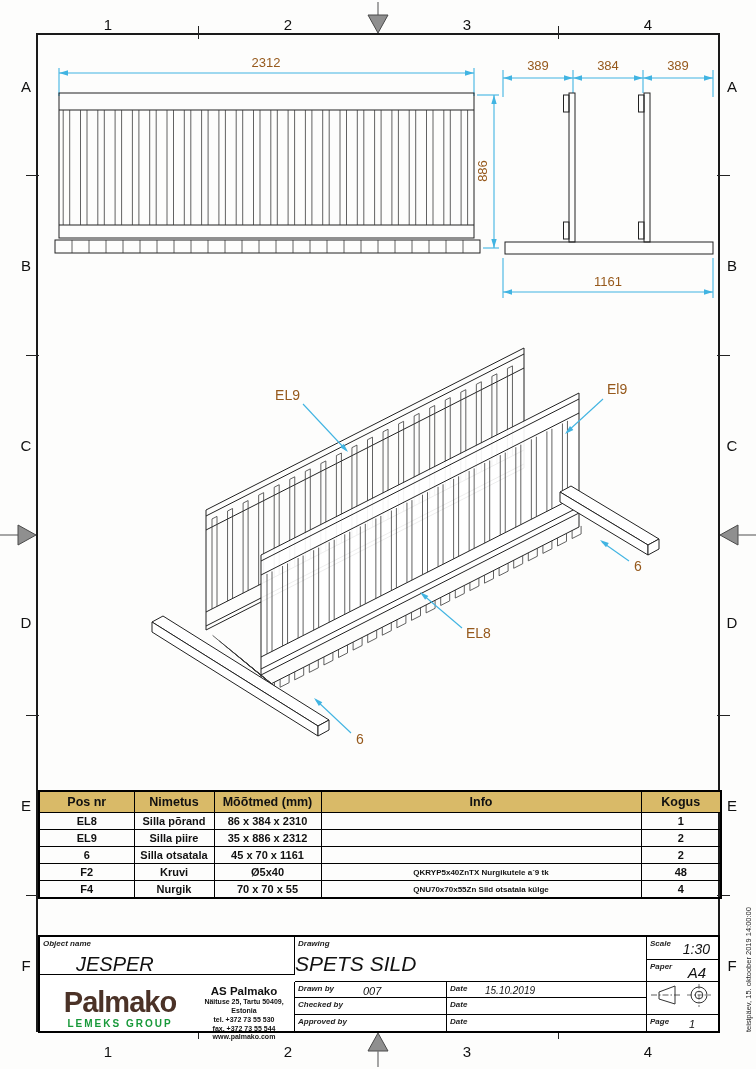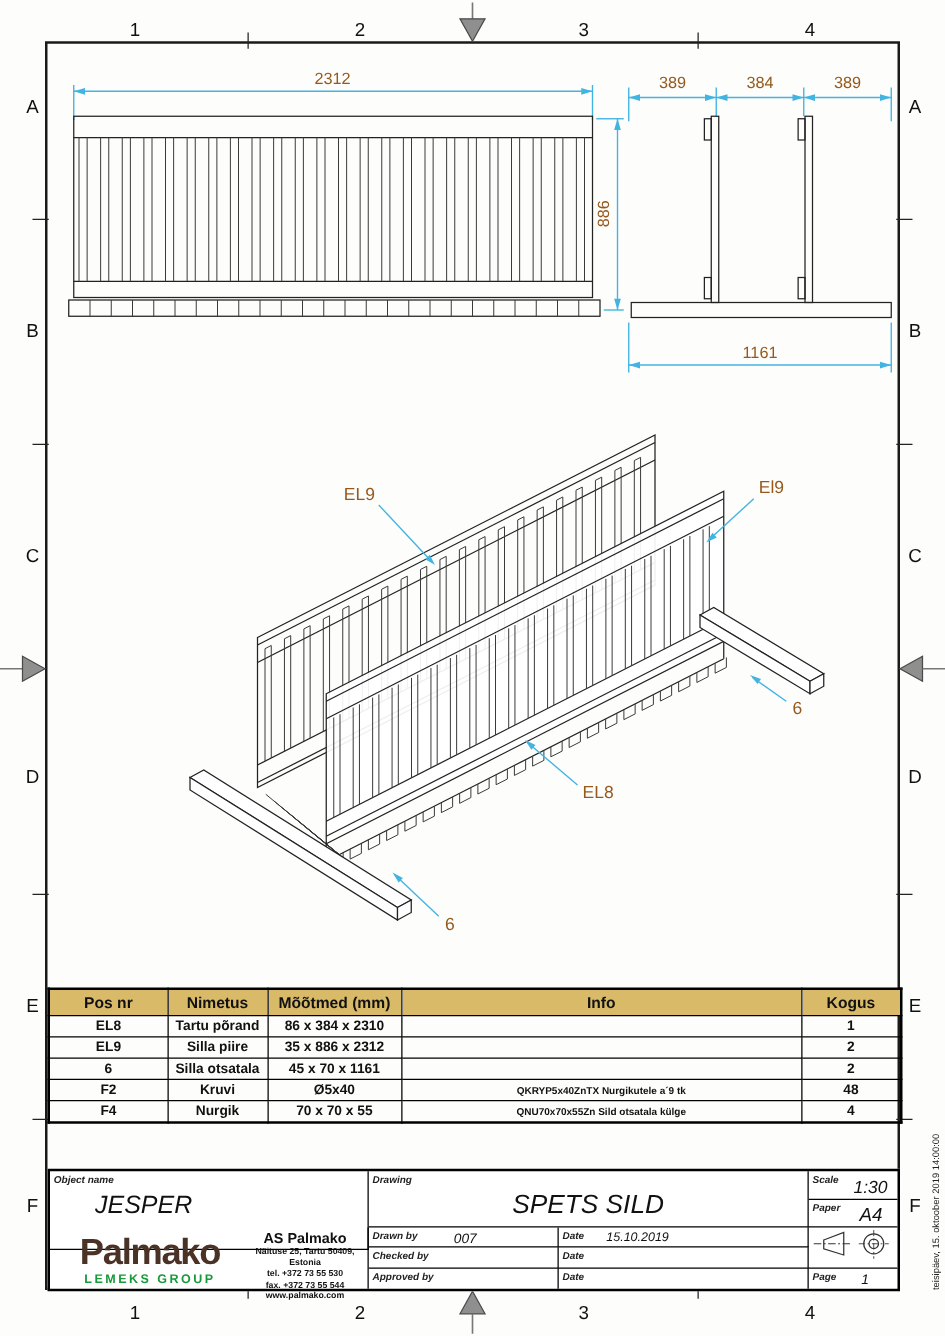--- a/index.html
+++ b/index.html
@@ -484,21 +484,21 @@
     <tbody>
         <tr>
       <th>Pos nr</th>
       <th>Nimetus</th>
       <th>Mõõtmed (mm)</th>
       <th>Info</th>
       <th>Kogus</th>
     </tr>
     <tr>
           <td>EL8</td>
-          <td>Tartu põrand</td>
+          <td>Silla põrand</td>
           <td>86 x 384 x 2310</td>
           <td class="info"></td>
           <td>1</td>
         </tr>
     <tr>
           <td>EL9</td>
           <td>Silla piire</td>
           <td>35 x 886 x 2312</td>
           <td class="info"></td>
           <td>2</td>
@@ -522,28 +522,28 @@
           <td>Nurgik</td>
           <td>70 x 70 x 55</td>
           <td class="info">QNU70x70x55Zn Sild otsatala külge</td>
           <td>4</td>
         </tr>
   </tbody>
     </table>
 
   <div class="tblock">
 
-    <div class="cell" style="left:0;top:0;width:255px;height:63px;border-right:1.2px solid #000;border-bottom:1.2px solid #000">
+    <div class="cell" style="left:0;top:0;width:255px;height:38px;border-right:1.2px solid #000;border-bottom:1.2px solid #000">
       <span class="blab">Object name</span>
       <div class="cadval" style="font-size:20px;position:absolute;left:36px;top:16px">JESPER</div>
     </div>
 
     <div class="cell" style="left:255px;top:0;width:352px;height:45px;border-right:1.2px solid #000;border-bottom:1.2px solid #000">
       <span class="blab">Drawing</span>
-      <div class="cadval" style="font-size:21px;position:absolute;left:0;right:0;top:15px;text-align:center">SPETS SILD</div>
+      <div class="cadval" style="font-size:21px;position:absolute;left:0;right:0;top:15px;">SPETS SILD</div>
     </div>
 
     <div class="cell" style="left:607px;top:0;width:71px;height:22.5px;border-bottom:1.2px solid #000">
       <span class="blab">Scale</span>
       <span class="cadval" style="font-size:14px;position:absolute;right:8px;top:4px">1:30</span>
     </div>
     <div class="cell" style="left:607px;top:22.5px;width:71px;height:22.5px;border-bottom:1.2px solid #000">
       <span class="blab">Paper</span>
       <span class="cadval" style="font-size:15px;position:absolute;right:12px;top:4px">A4</span>
     </div>

